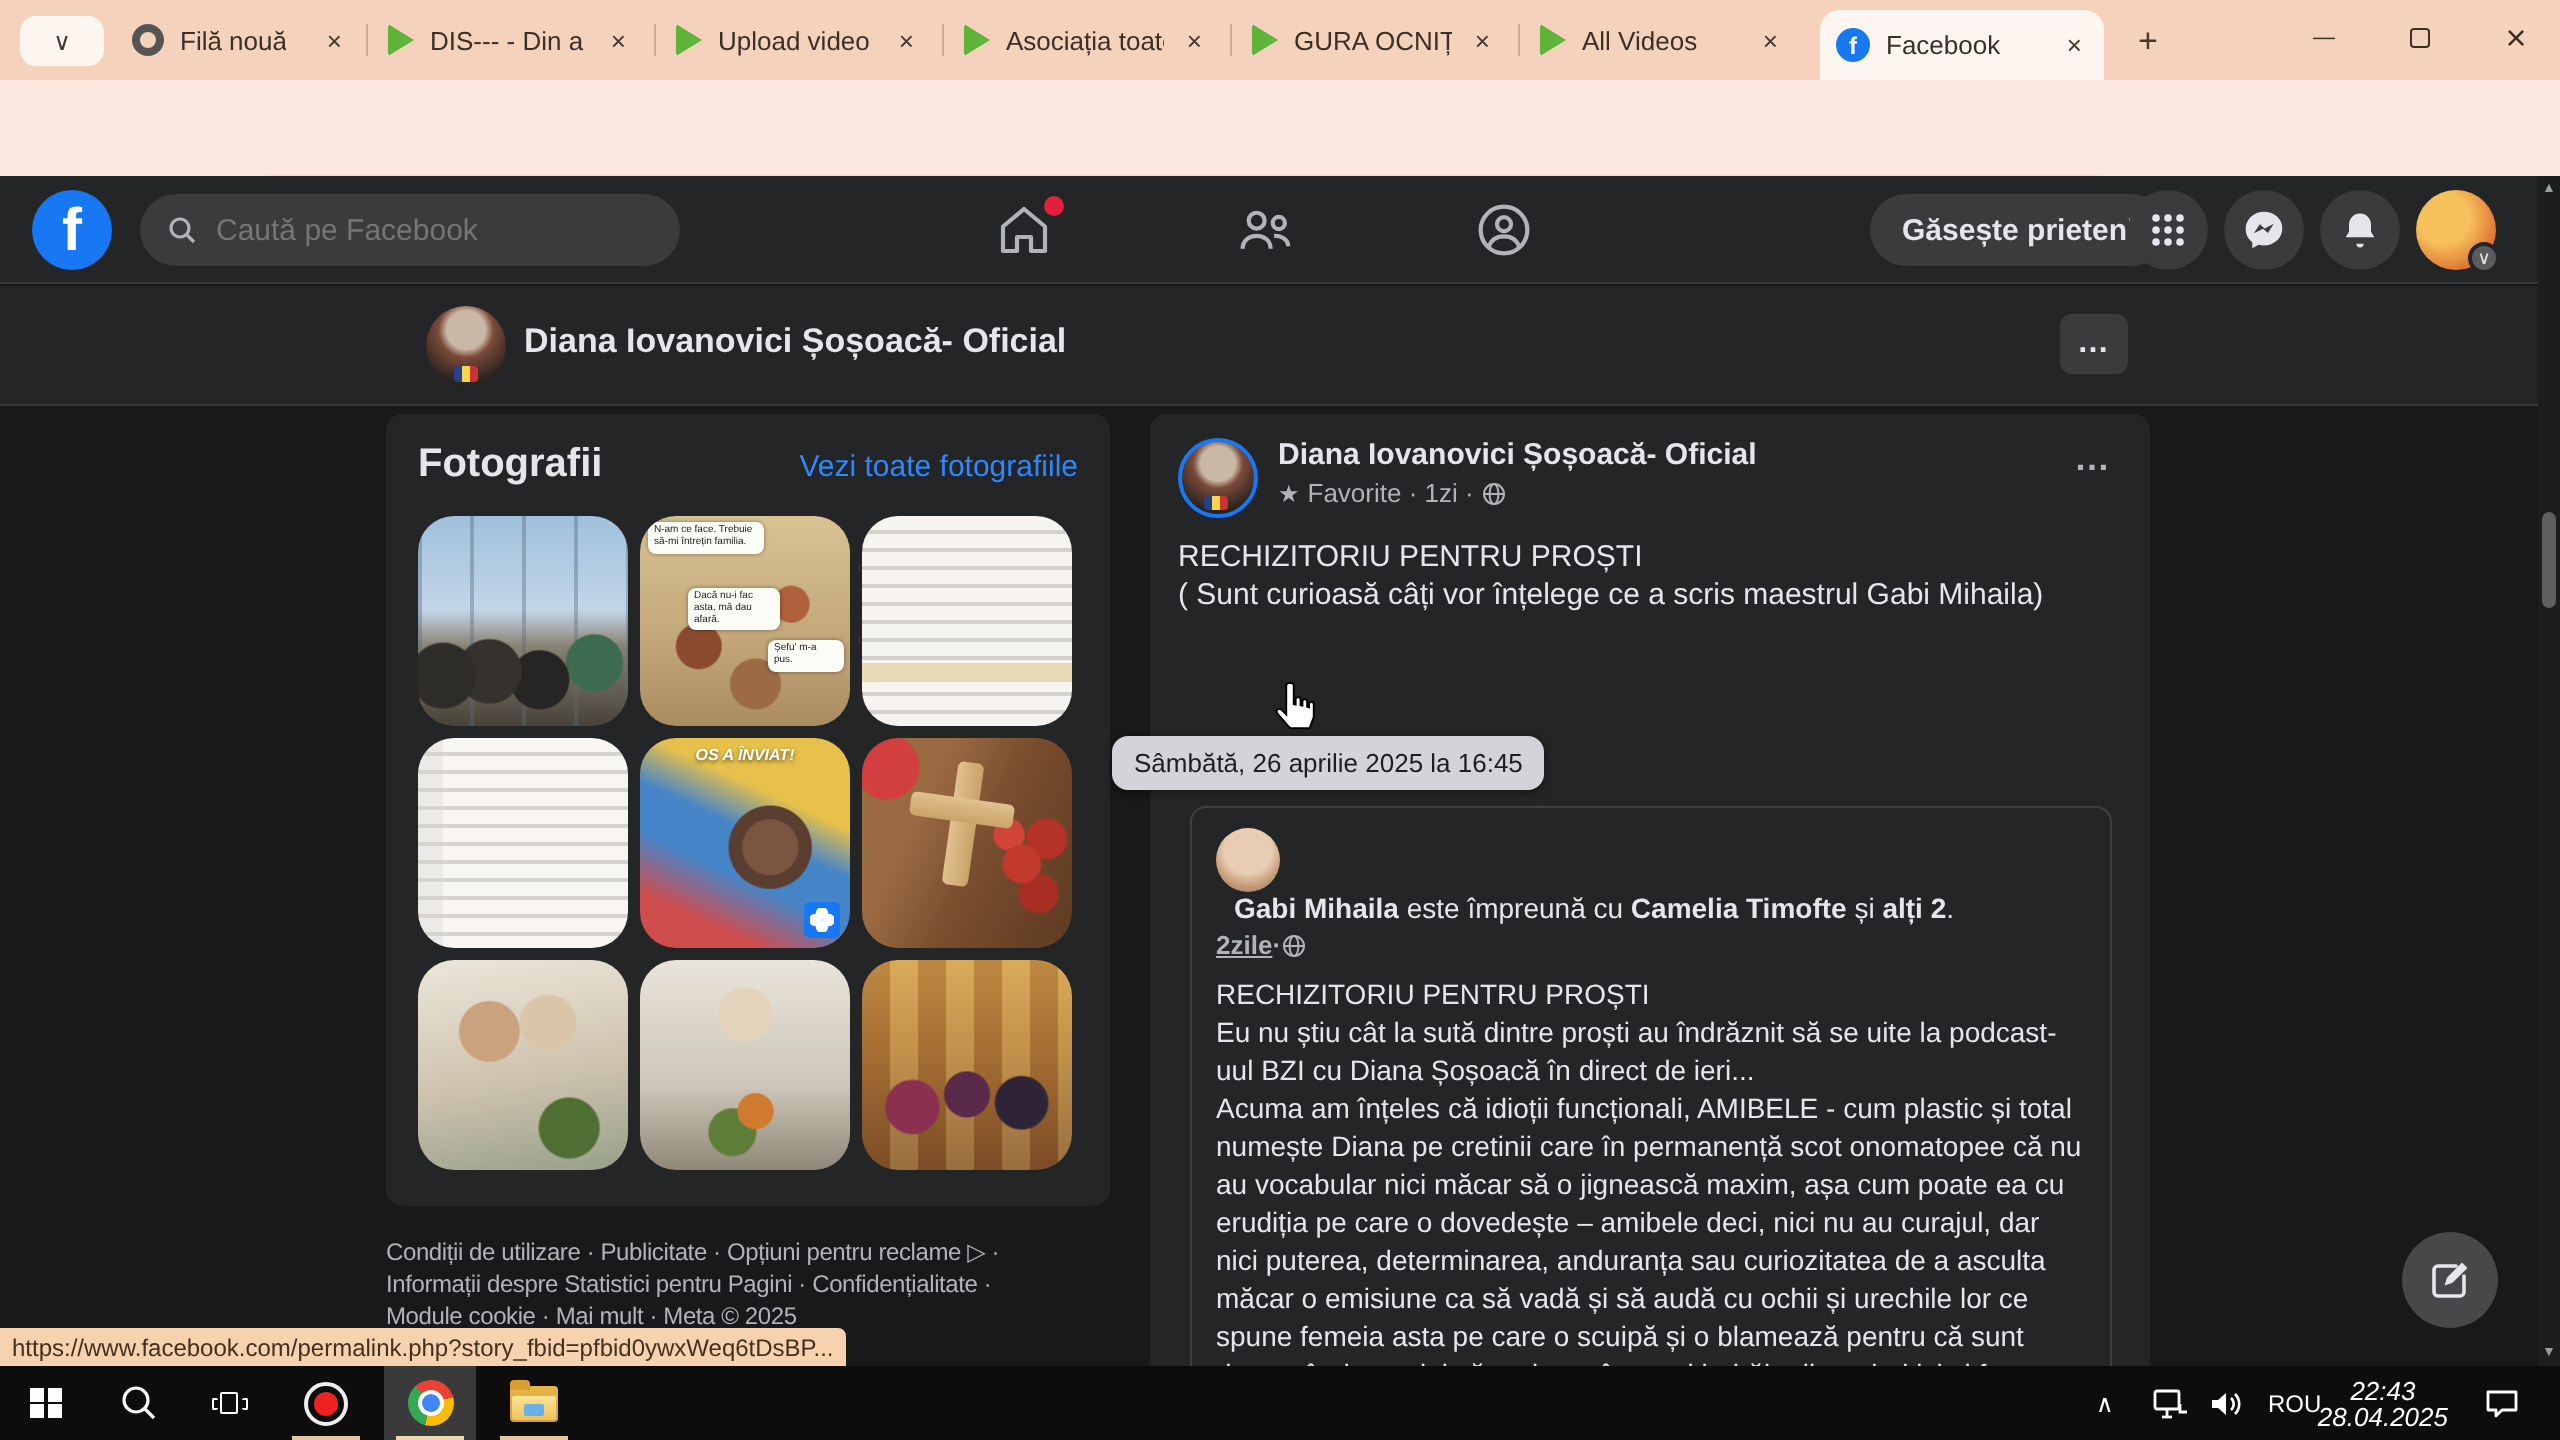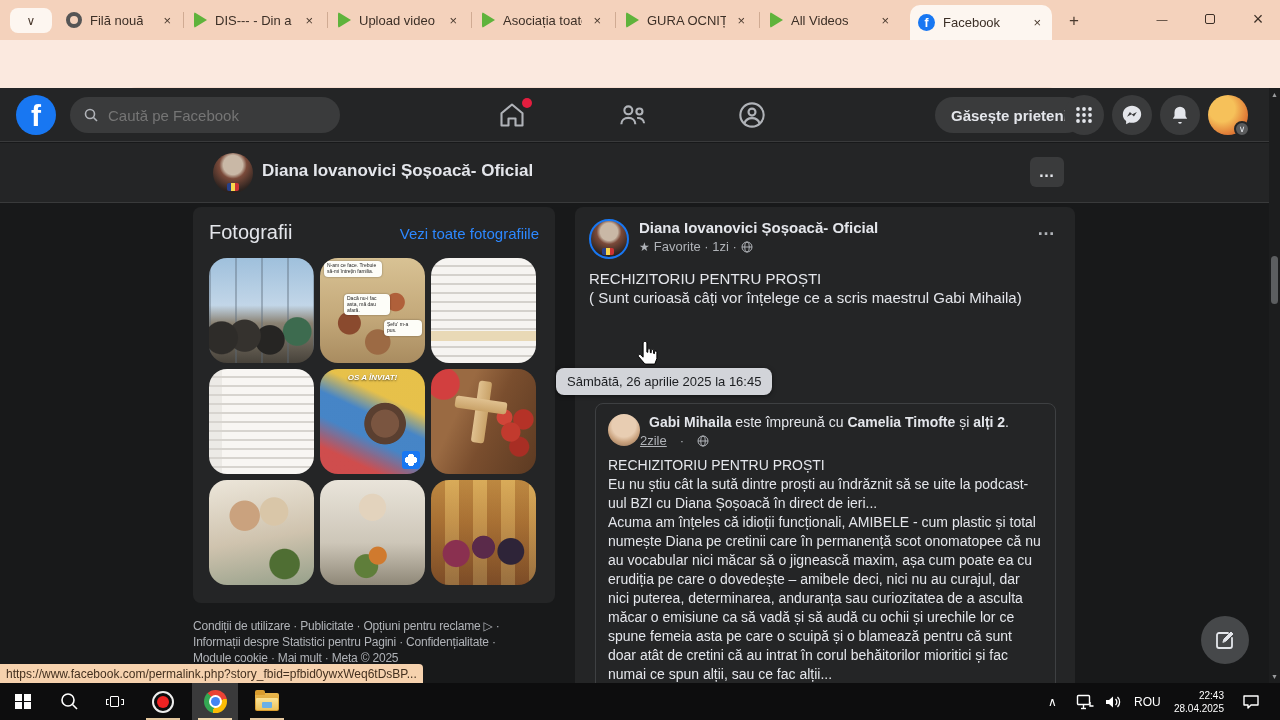--- a/index.html
+++ b/index.html
@@ -57,21 +57,21 @@
   .pageav{position:absolute;left:213px;top:10px;width:40px;height:40px;border-radius:50%;
     background:radial-gradient(circle at 50% 30%,#c9b8a6 0 28%,#7a4a3a 40%,#2e2420 75%,#1a1512 100%);}
   .pageav::after{content:"";position:absolute;left:14px;bottom:2px;width:12px;height:8px;background:linear-gradient(90deg,#27408b 0 33%,#f7d64c 33% 66%,#c33 66%);border-radius:2px;}
   .pagetitle{position:absolute;left:262px;top:18px;color:#e4e6eb;font-size:17px;font-weight:bold;}
   .pagemore{position:absolute;left:1030px;top:14px;width:34px;height:30px;border-radius:6px;background:#3a3b3c;color:#e4e6eb;
     display:flex;align-items:center;justify-content:center;font-size:16px;font-weight:bold;letter-spacing:1px;}
 
   
   .photocard{position:absolute;left:193px;top:119px;width:362px;height:396px;background:#242526;border-radius:8px;padding:14px 16px;}
   .photohead{display:flex;align-items:baseline;justify-content:space-between;}
-  .phototitle{color:#e4e6eb;font-size:20px;font-weight:normal;}
+  .phototitle{color:#e4e6eb;font-size:20px;font-weight:bold;}
   .photolink{color:#2d88ff;font-size:15px;}
   .photogrid{margin-top:14px;display:grid;grid-template-columns:repeat(3,105px);grid-auto-rows:105px;gap:6px;}
   .ph{border-radius:18px;position:relative;overflow:hidden;}
   .p1{background:
     radial-gradient(circle at 12% 76%,#2e2c29 0 13%,transparent 14%),
     radial-gradient(circle at 34% 74%,#35322e 0 15%,transparent 16%),
     radial-gradient(circle at 58% 78%,#262523 0 14%,transparent 15%),
     radial-gradient(circle at 84% 70%,#3d6b4f 0 12%,transparent 13%),
     repeating-linear-gradient(90deg,rgba(90,105,120,.4) 0 2px,transparent 2px 26px),
     linear-gradient(180deg,#9fc0dc 0,#c2d6e8 45%,#8a8273 62%,#47423a 100%);}
@@ -137,26 +137,26 @@
   .postav{width:40px;height:40px;border-radius:50%;border:2.5px solid #1877f2;flex:none;
     background:radial-gradient(circle at 50% 30%,#c9b8a6 0 28%,#7a4a3a 40%,#2e2420 75%,#141414 100%);position:relative;}
   .postav::after{content:"";position:absolute;left:11px;bottom:2px;width:12px;height:7px;background:linear-gradient(90deg,#27408b 0 33%,#f7d64c 33% 66%,#c33 66%);border-radius:2px;}
   .posthead{margin-left:10px;flex:1;}
   .postname{color:#e4e6eb;font-size:15px;font-weight:bold;}
   .postmeta{color:#b0b3b8;font-size:13px;margin-top:3px;display:flex;align-items:center;gap:4px;}
   .postkebab{color:#b0b3b8;font-size:18px;font-weight:bold;letter-spacing:2px;padding:0 4px;}
   .posttext{color:#e4e6eb;font-size:15px;line-height:19px;margin-top:10px;}
 
   .sharedbox{position:absolute;left:20px;top:196px;width:461px;height:400px;border:1px solid #3e4042;border-radius:8px;padding:10px 12px;}
-  .sharedrow{display:flex;}
+  .sharedrow{display:flex;flex-direction:column;}
   .sharedav{width:32px;height:32px;border-radius:50%;flex:none;
     background:radial-gradient(circle at 50% 35%,#e8cdb2 0 45%,#c9a27e 65%,#8a6a50 100%);}
   .sharedhead{margin-left:9px;color:#e4e6eb;font-size:14px;line-height:17px;}
   .sharedhead b{font-weight:bold;}
-  .sharedtime{color:#b0b3b8;font-size:13px;margin-top:2px;display:flex;align-items:center;gap:13px;}
+  .sharedtime{color:#b0b3b8;font-size:13px;margin-top:2px;display:flex;align-items:center;gap:0;font-weight:bold;}
   .sharedtime .tlink{text-decoration:underline;color:#b0b3b8;}
   .sharedbody{color:#e4e6eb;font-size:14px;line-height:19px;margin-top:8px;}
   .sharedbody p{margin:0;}
 
   .tooltip{position:absolute;left:556px;top:280px;background:#d2d4d9;color:#1c1e21;font-size:13px;
     padding:6px 11px;border-radius:8px;box-shadow:0 1px 4px rgba(0,0,0,.5);white-space:nowrap;z-index:30;}
   .cursor{position:absolute;left:636px;top:252px;z-index:40;}
 
   .fab{position:absolute;left:1201px;top:528px;width:48px;height:48px;border-radius:50%;background:#46484a;
     display:flex;align-items:center;justify-content:center;}
@@ -182,21 +182,21 @@
   .chromeicon::before{content:"";position:absolute;inset:5px;border-radius:50%;background:#fff;}
   .chromeicon::after{content:"";position:absolute;inset:7px;border-radius:50%;background:#4285f4;}
   .folder{position:relative;width:24px;height:18px;}
   .folder .back{position:absolute;left:0;top:0;width:24px;height:18px;border-radius:2px;background:linear-gradient(180deg,#e8b64c,#d99c2e);}
   .folder .back::before{content:"";position:absolute;left:0;top:-3px;width:10px;height:5px;border-radius:2px 2px 0 0;background:#d99c2e;}
   .folder .front{position:absolute;left:1px;top:5px;width:22px;height:12px;border-radius:1px;background:linear-gradient(180deg,#fbe396,#edc35c);}
   .folder .blue{position:absolute;left:7px;top:9px;width:10px;height:6px;background:#6ab0e8;border-radius:1px;}
   .tview{position:relative;width:18px;height:14px;}
   .tview i{position:absolute;border:1.4px solid #fff;border-radius:1px;}
   .tray{position:absolute;top:0;height:37px;display:flex;align-items:center;color:#fff;}
-  .clock{text-align:right;font-size:10px;line-height:13px;}
+  .clock{text-align:center;font-size:13px;line-height:13px;font-style:italic;}
   .roul{font-size:12px;}
 </style>
 </head>
 <body>
 
 <div class="screen">
 
   <div class="tabstrip">
     <div class="tabchevron">
       <span>∨</span>

